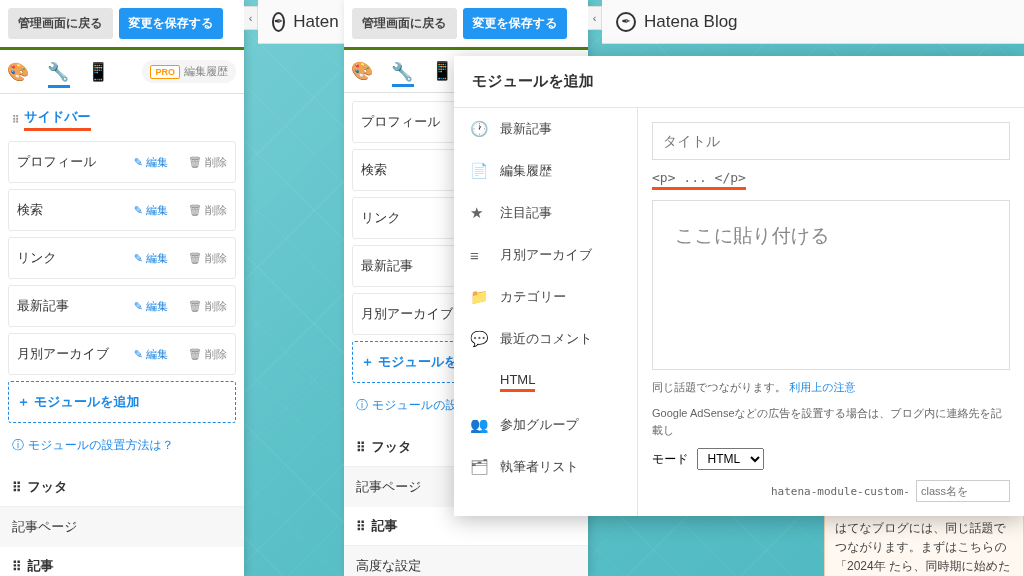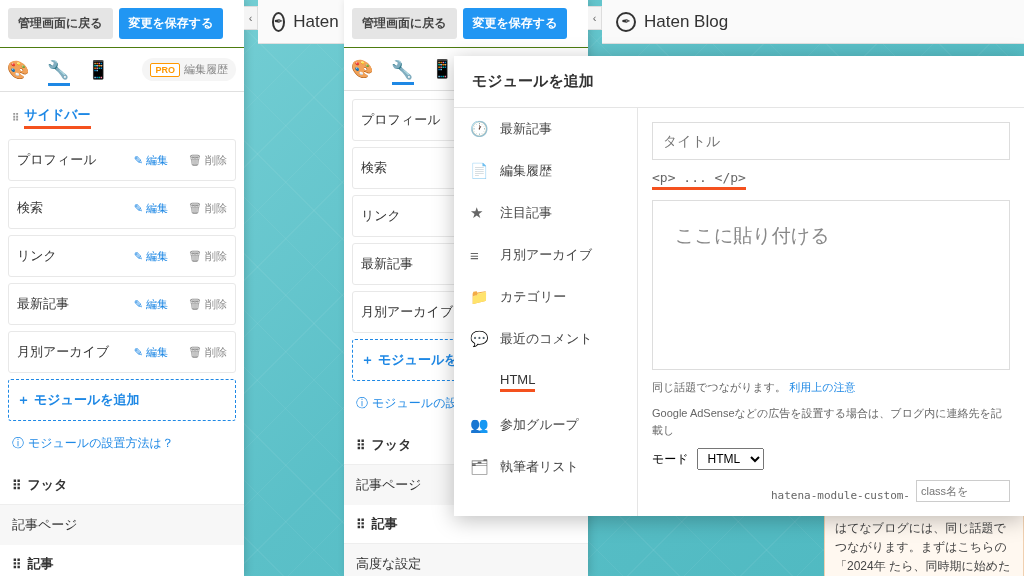--- a/index.html
+++ b/index.html
@@ -1,20 +1,20 @@
 <!DOCTYPE html>
 <html><head>
 <meta charset="utf-8">
 <style>
 *{margin:0;padding:0;box-sizing:border-box;font-family:"Hiragino Sans","Meiryo",sans-serif}
 body{width:1024px;height:576px;overflow:hidden;position:relative;background:linear-gradient(135deg,#7dd3d8 0%,#5bc0c8 50%,#4db8c0 100%)}
 .bg-pattern{position:absolute;inset:0;background-image:repeating-linear-gradient(45deg,rgba(255,255,255,0.05) 0,rgba(255,255,255,0.05) 1px,transparent 1px,transparent 40px),repeating-linear-gradient(-45deg,rgba(255,255,255,0.05) 0,rgba(255,255,255,0.05) 1px,transparent 1px,transparent 40px)}
 .panel-left{position:absolute;left:0;top:0;width:244px;height:576px;background:#fff;box-shadow:2px 0 8px rgba(0,0,0,0.15);z-index:2}
 .panel-left-dup{position:absolute;left:344px;top:0;width:244px;height:576px;background:#fff;box-shadow:2px 0 8px rgba(0,0,0,0.15);z-index:3}
-.header-bar{display:flex;align-items:flex-start;gap:6px;padding:8px;border-bottom:1px solid #4d7c0f}
+.header-bar{display:flex;align-items:flex-start;gap:6px;padding:8px;border-bottom:3px solid #4d7c0f}
 .btn-gray{background:#e5e5e5;color:#444;border:none;padding:7px 10px;font-size:12px;font-weight:600;border-radius:3px;cursor:pointer}
 .btn-blue{background:#2196f3;color:#fff;border:none;padding:7px 10px;font-size:12px;font-weight:600;border-radius:3px;cursor:pointer}
 .collapse-tab{position:absolute;right:-14px;top:6px;width:14px;height:24px;background:#f5f5f5;border:1px solid #ddd;border-left:none;display:flex;align-items:center;justify-content:center;font-size:11px;color:#666;cursor:pointer}
 .tab-row{display:flex;align-items:center;padding:10px 8px;gap:18px;border-bottom:1px solid #e0e0e0}
 .tab-icon{width:22px;height:22px;display:flex;align-items:center;justify-content:center;color:#555;font-size:18px;cursor:pointer}
 .tab-icon.active{color:#1e88e5;border-bottom:3px solid #1e88e5;padding-bottom:6px;margin-bottom:-10px}
 .pro-badge{margin-left:auto;display:flex;align-items:center;gap:4px;background:#f5f5f5;padding:4px 8px;border-radius:12px;font-size:11px;color:#888}
 .pro-tag{background:#fff;border:1px solid #ff9800;color:#ff9800;font-size:9px;font-weight:700;padding:1px 4px;border-radius:2px}
 .section-header{padding:14px 12px 10px;font-size:13px;font-weight:700;color:#1e88e5;display:flex;align-items:center;gap:6px}
 .section-header .dots{color:#999;font-size:10px;letter-spacing:-1px}
@@ -42,21 +42,21 @@
 .modal-main{flex:1;padding:14px;display:flex;flex-direction:column;gap:10px}
 .title-input{width:100%;padding:10px;border:1px solid #ddd;font-size:14px;color:#999}
 .code-label{font-size:13px;color:#666}
 .code-label .underline-orange{font-family:monospace}
 .paste-area{flex:1;border:1px solid #ddd;padding:22px;font-size:19px;color:#888;background:#fff;min-height:140px}
 .dev-note{font-size:11px;color:#666}
 .dev-note a{color:#1e88e5;text-decoration:none}
 .adsense-note{font-size:11px;color:#666;line-height:1.5}
 .mode-row{display:flex;align-items:center;gap:8px;font-size:12px}
 .mode-row select{padding:2px 6px;font-size:12px}
-.class-row{display:flex;align-items:flex-end;gap:6px;font-size:11px;color:#666;justify-content:flex-end}
+.class-row{display:flex;align-items:center;gap:6px;font-size:11px;color:#666;justify-content:flex-end}
 .class-row .prefix{font-family:monospace}
 .class-row input{padding:4px;border:1px solid #ccc;width:94px;font-size:11px}
 .right-text{position:absolute;right:0;top:510px;width:200px;background:#fff8f0;border:1px solid #f0d0b0;padding:8px 10px;font-size:12px;color:#444;line-height:1.6;z-index:4}
 .plain-item{padding:11px 12px;font-size:13px;color:#333;border-top:1px solid #eee;background:#f7f7f7}
 </style>
 </head>
 <body>
 
 <div class="bg-pattern"></div>
 
@@ -184,21 +184,21 @@
   <div class="plain-item">記事ページ</div>
   <div class="section-sub">
       <span class="dots">⠿</span>
       <span>記事</span>
     </div>
   <div class="plain-item">高度な設定</div>
 </div>
 
 <div class="hatena-brand brand2">
   <span class="brand-logo">✒</span>
-  <span>Haten Blog</span>
+  <span>Hatena Blog</span>
 </div>
 
 <div class="modal">
   <div class="modal-title">モジュールを追加</div>
   <div class="modal-body">
     <div class="modal-sidebar" id="modalnav">
         <div class="modal-nav-item">
           <span class="icon">🕐</span>
           <span class="label">最新記事</span>
         </div>

